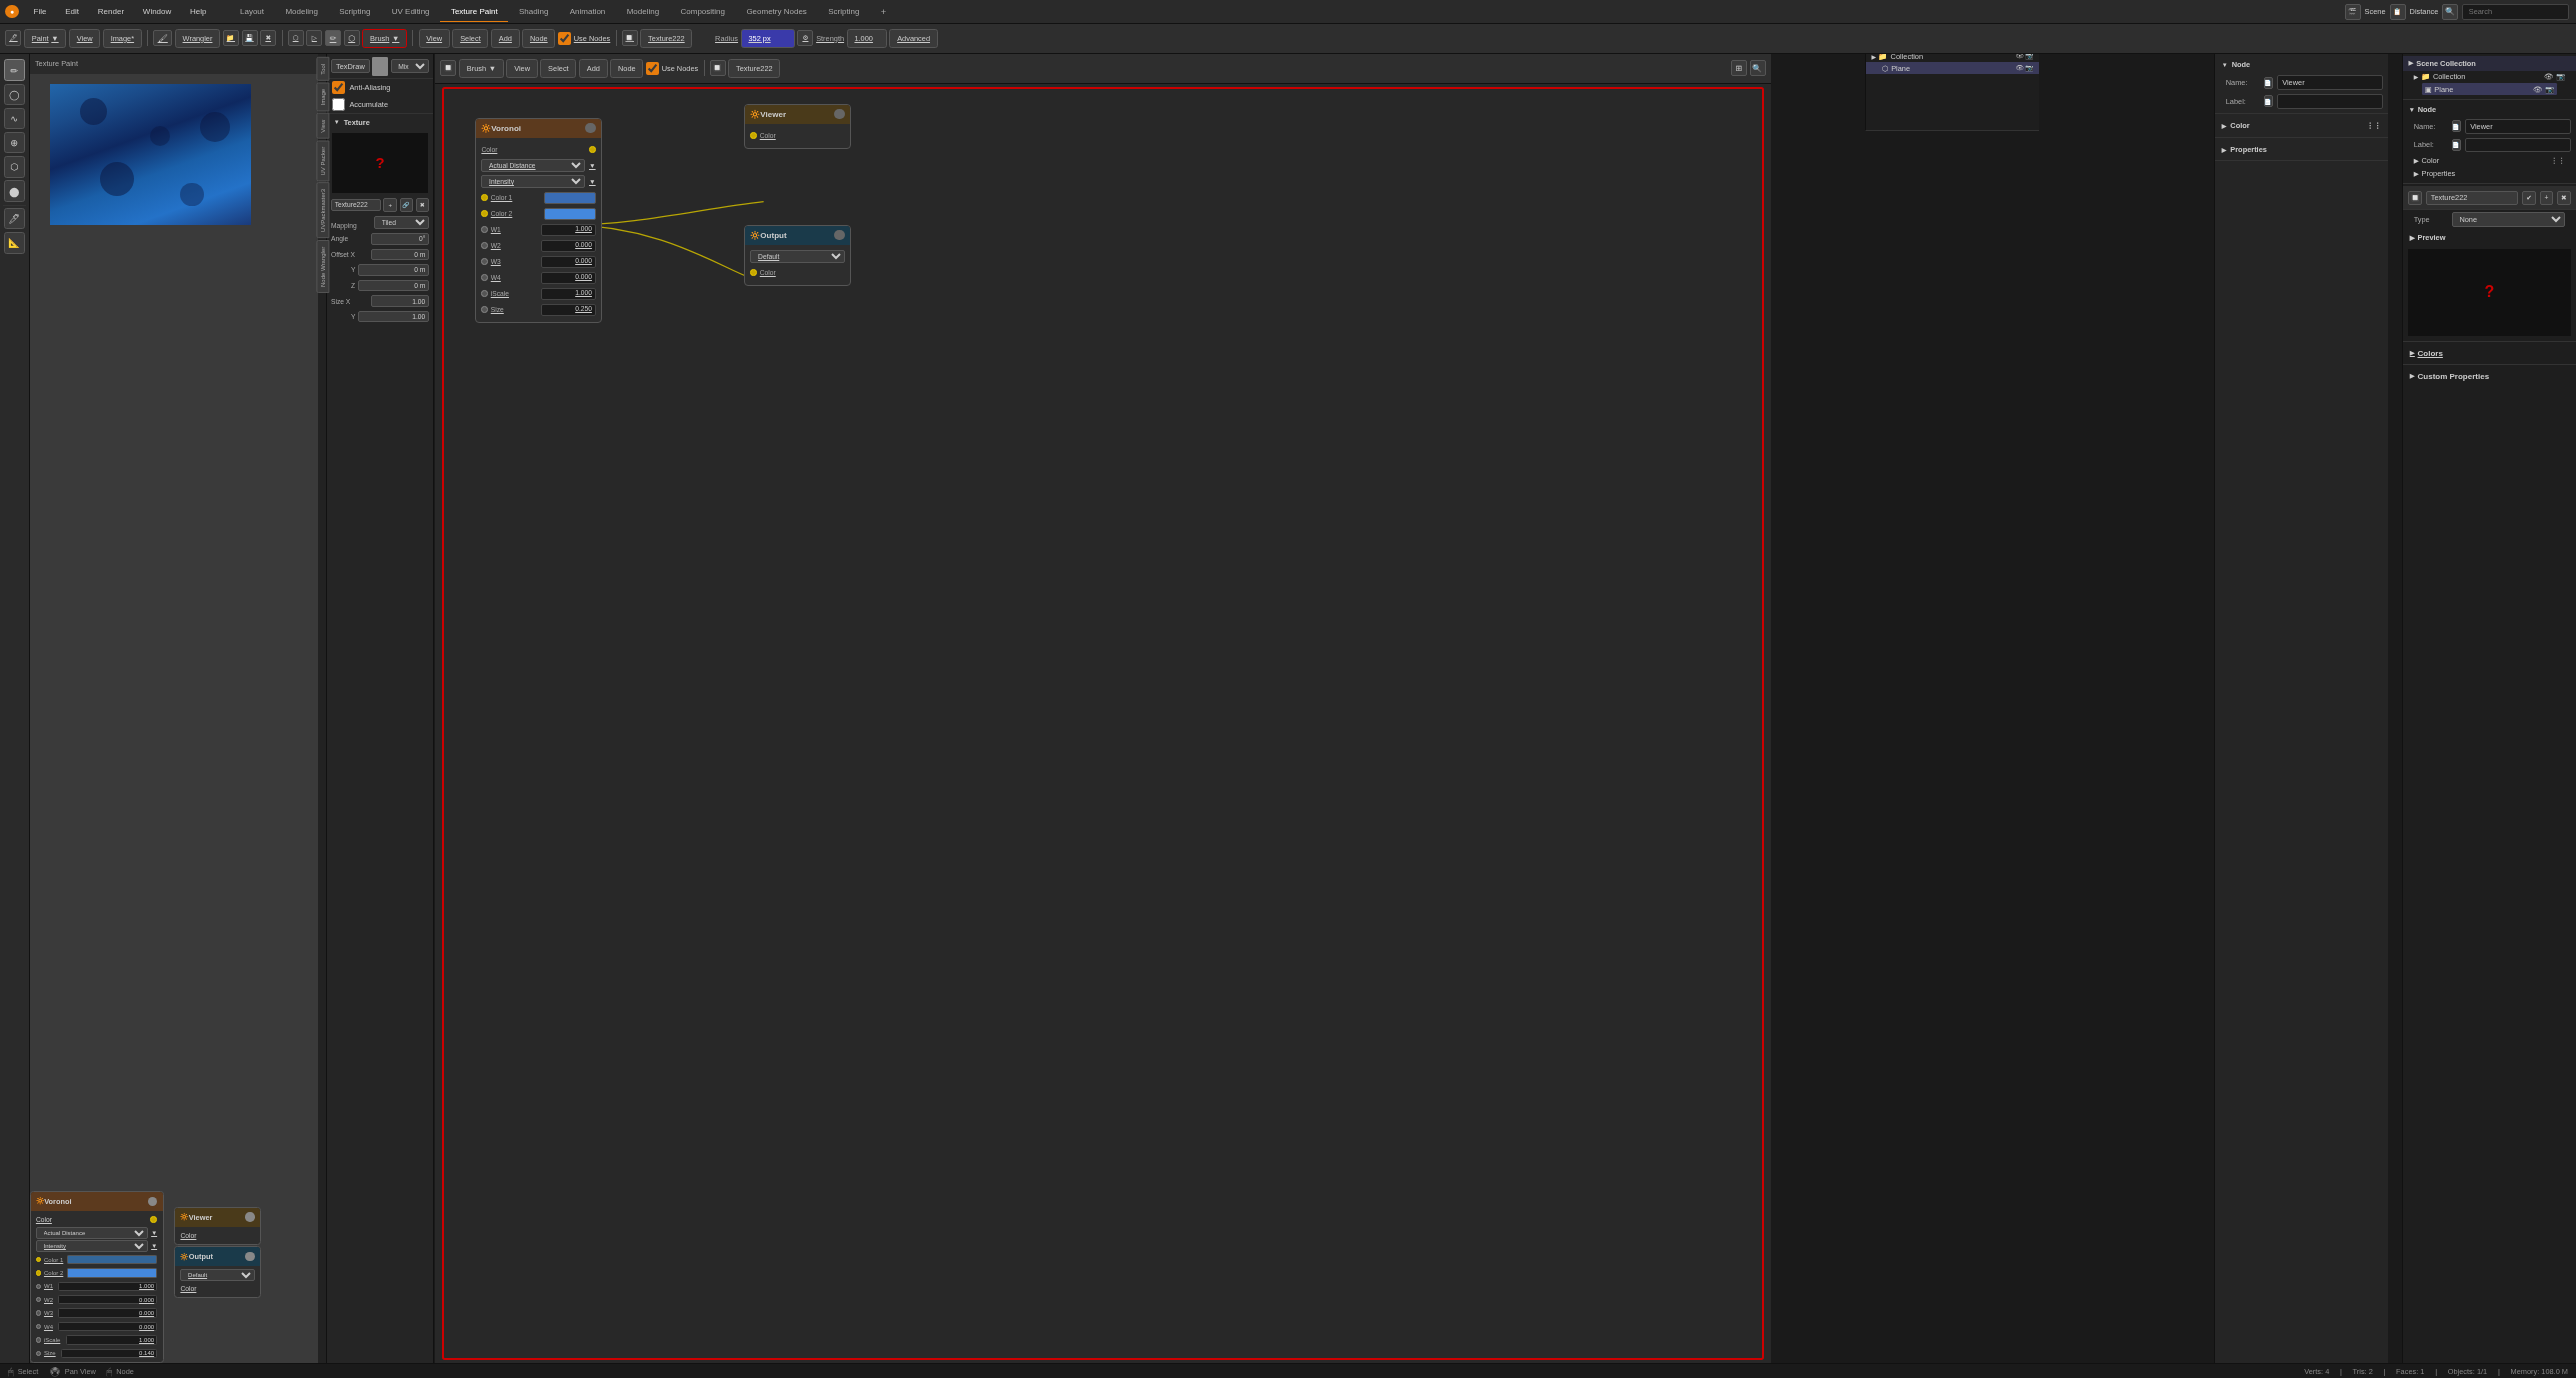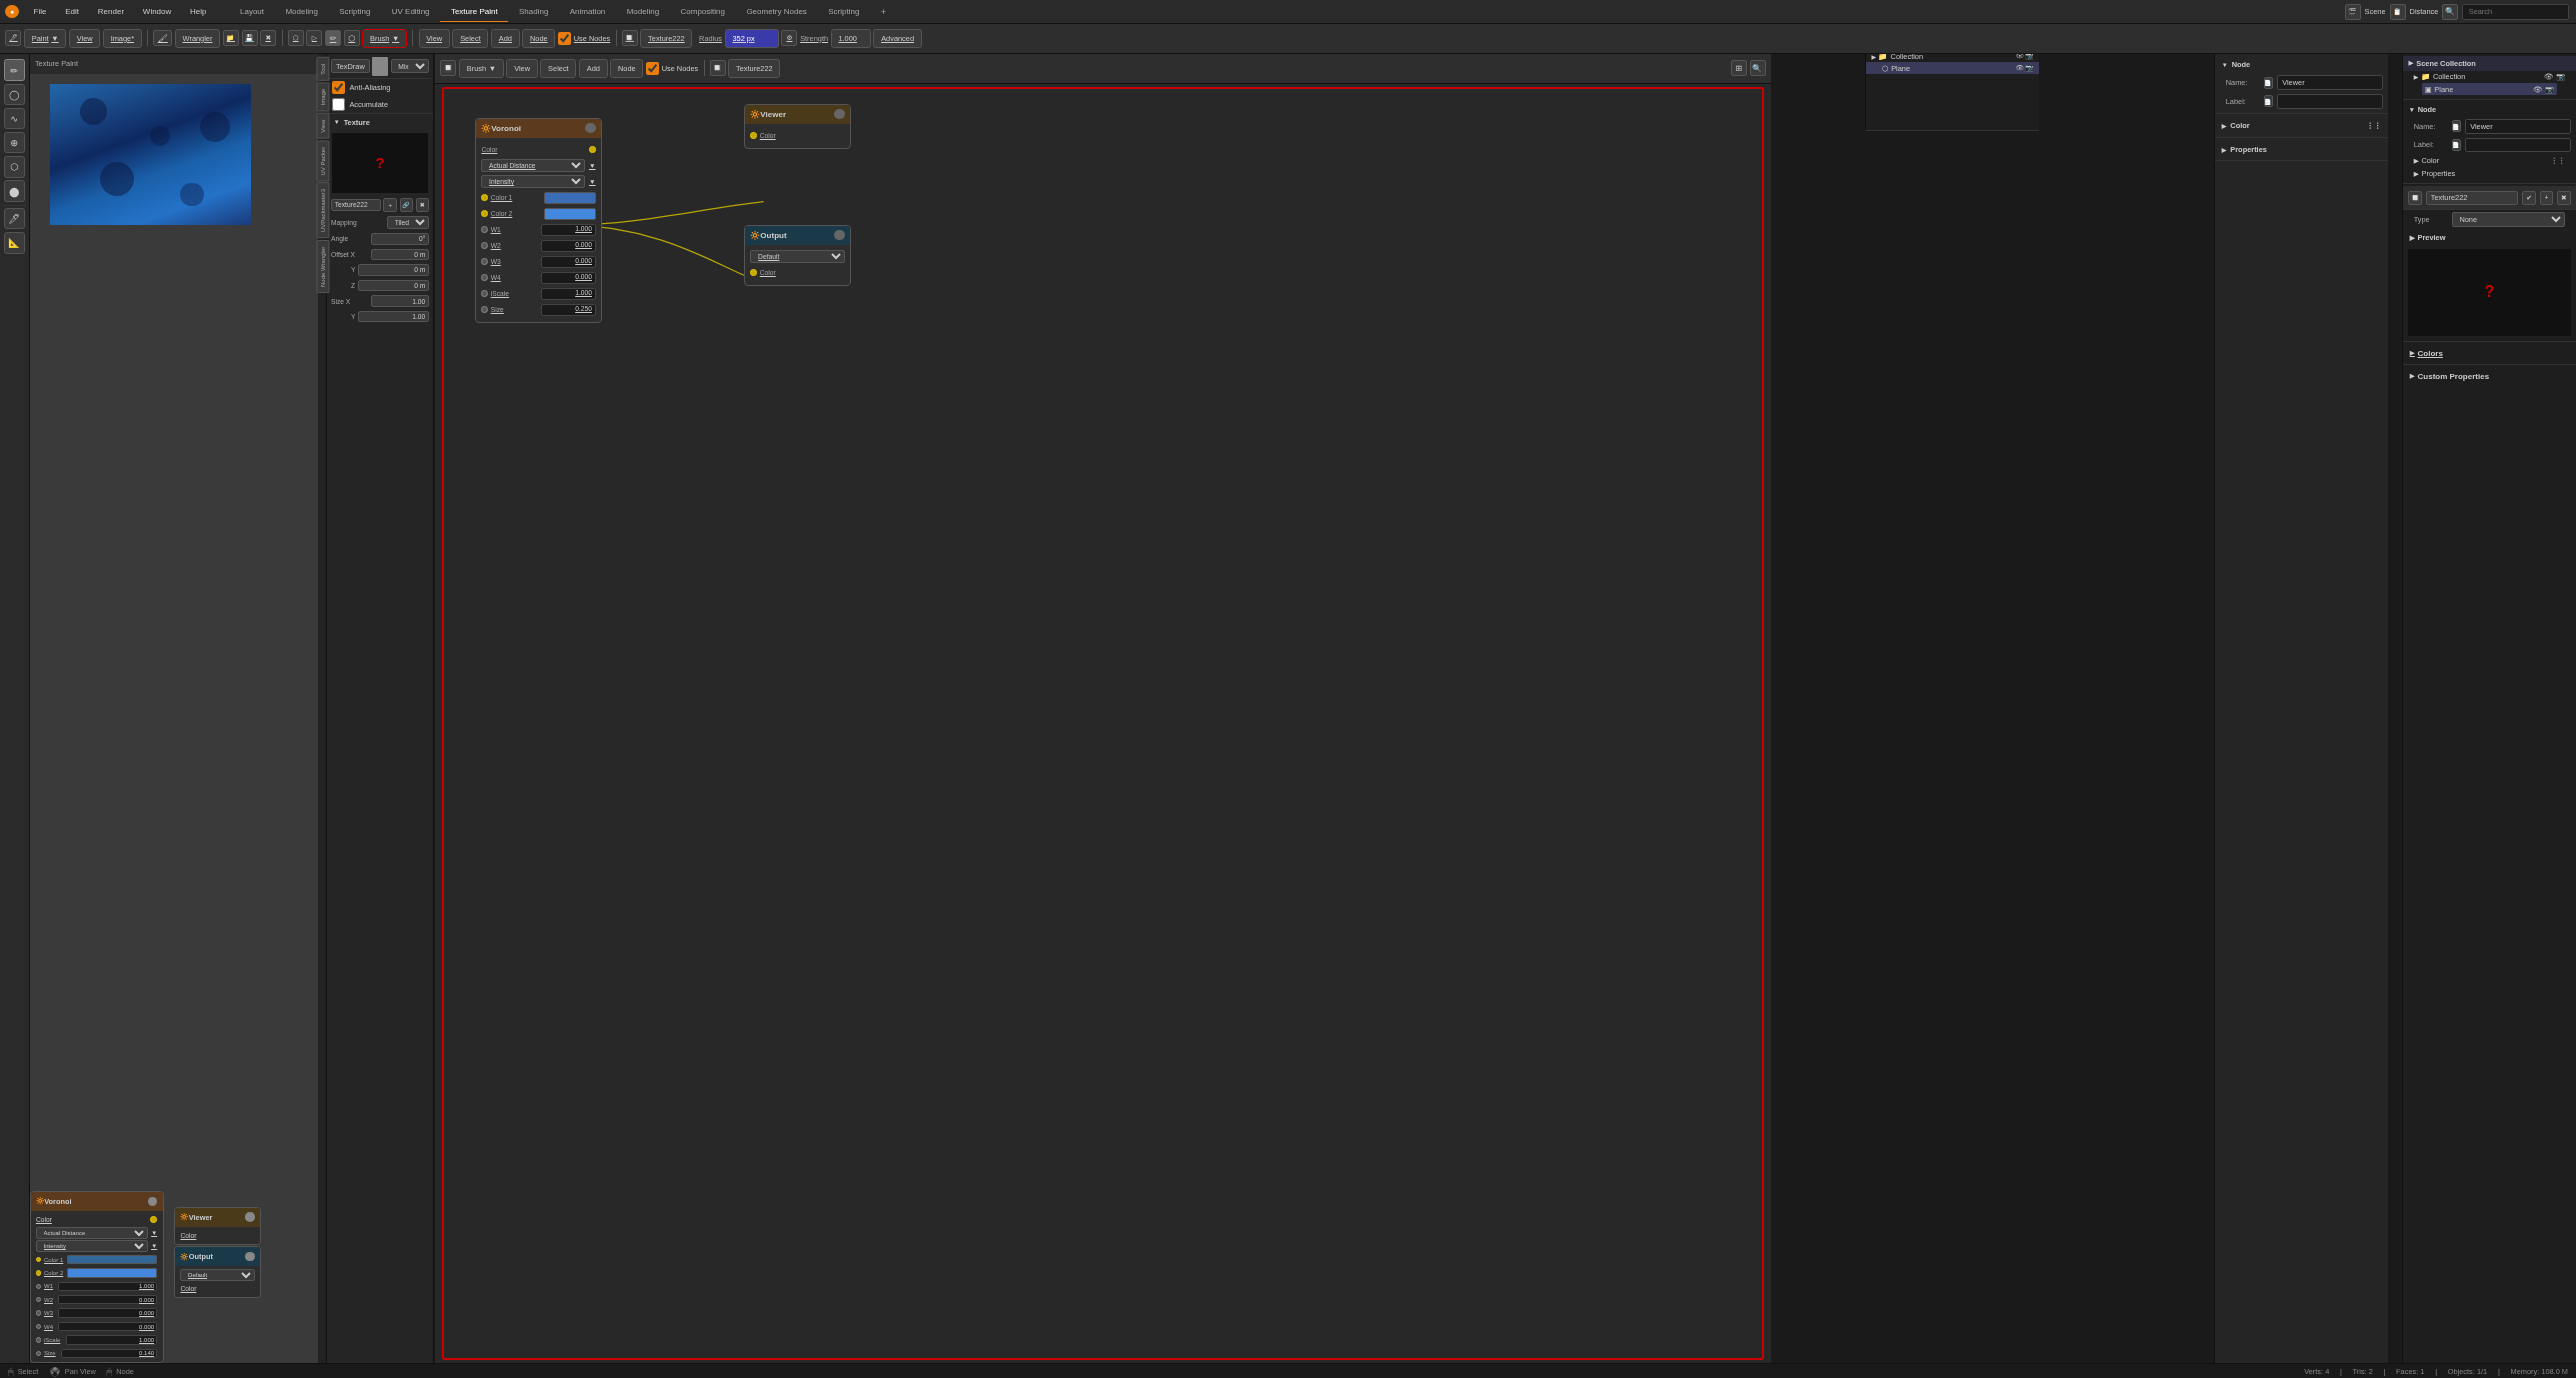--- a/index.html
+++ b/index.html
@@ -454,21 +454,21 @@
   <div style="display:flex;align-items:center;gap:2.7px;">
     <input type="checkbox" checked="" style="">
     <span>Use Nodes</span>
   </div>
   <div class="toolbar-divider"></div>
   <div class="icon-btn" style="font-size:6.7px;">🔲</div>
   <div class="toolbar-btn">
     <span>Texture222</span>
   </div>
 
-  <span style="color:#aaa;margin-left:4px;">Radius</span>
+  <span style="color:#aaa;margin-left:20px;">Radius</span>
   <div class="toolbar-btn" style="background:#3a3aaa;color:#fff;min-width:54px;">
     <span>352 px</span>
   </div>
   <div class="icon-btn" style="font-size:6.7px;">⚙</div>
   <span style="color:#aaa;">Strength</span>
   <div class="toolbar-btn" style="min-width:40px;">
     <span>1.000</span>
   </div>
   <div class="toolbar-btn">Advanced</div>
   <div style="flex:1;"></div>
@@ -540,21 +540,21 @@
 
   <div style="margin:2.7px 5.4px;background:#111;height:60px;display:flex;align-items:center;justify-content:center;color:#cc0000;font-size:14.8px;font-weight:bold;">?</div>
 
   <div style="display:flex;align-items:center;gap:2.7px;padding:2px 4px;">
     <div style="background:#3a3a3a;border:0.7px solid #555;border-radius:2px;padding:1.3px 2.7px;font-size:6.7px;flex:1;cursor:pointer;">Texture222</div>
     <div class="icon-btn" style="width:13.4px;height:13.4px;font-size:6px;">+</div>
     <div class="icon-btn" style="width:13.4px;height:13.4px;font-size:6px;">🔗</div>
     <div class="icon-btn" style="width:13.4px;height:13.4px;font-size:6px;">✖</div>
   </div>
 
-  <div style="display:flex;align-items:center;gap:19px;padding:2px 4px;">
+  <div style="display:flex;align-items:flex-end;gap:6px;padding:2px 4px;">
     <span style="color:#aaa;font-size:6.7px;min-width:37px;">Mapping</span>
     <select class="node-dropdown" style="flex:1;font-size:6.7px;">
       <option>Tiled</option>
     </select>
   </div>
 
   <div style="display:flex;align-items:center;gap:2.7px;padding:2px 4px;">
     <span style="color:#aaa;font-size:6.7px;min-width:37px;">Angle</span>
     <div style="flex:1;background:#3a3a3a;border:0.7px solid #555;border-radius:2px;padding:1.3px 2.7px;font-size:6.7px;text-align:right;">0°</div>
   </div>

